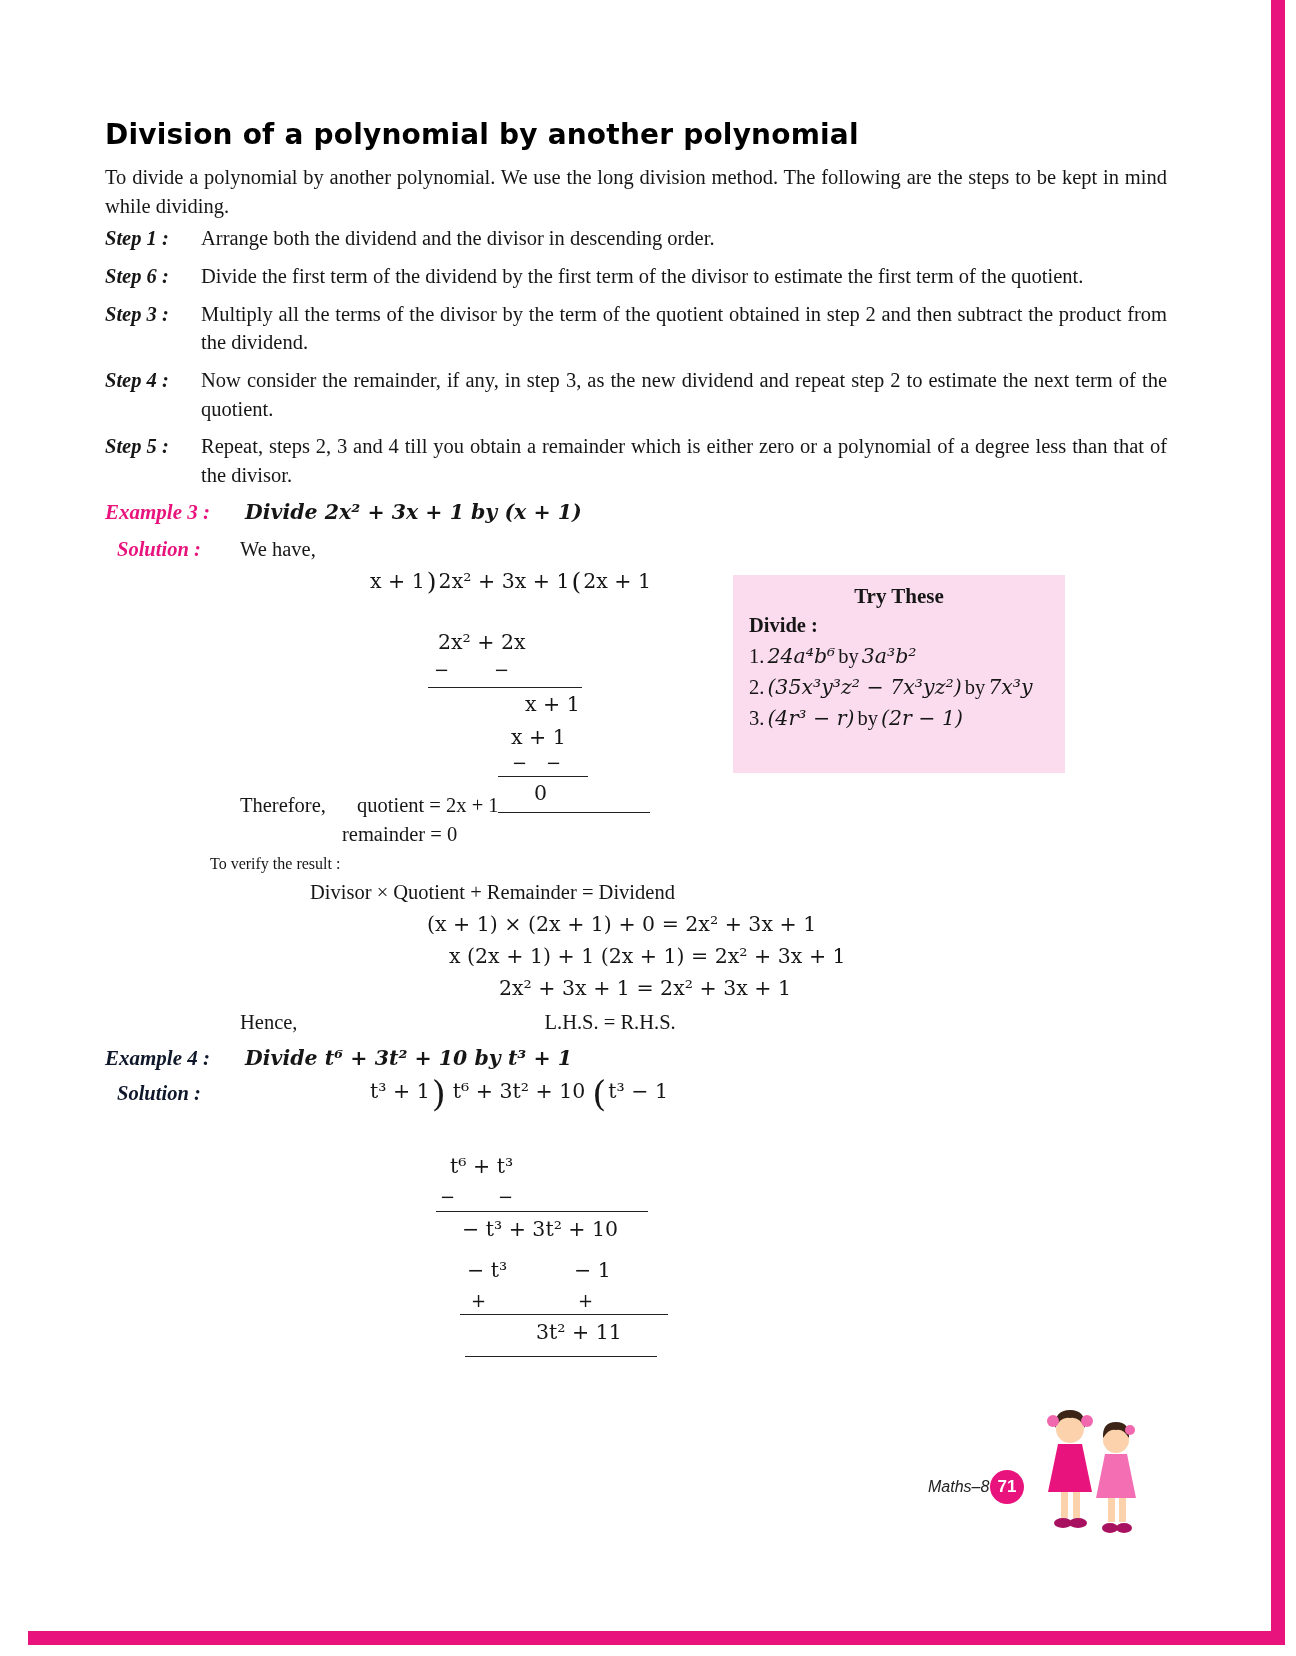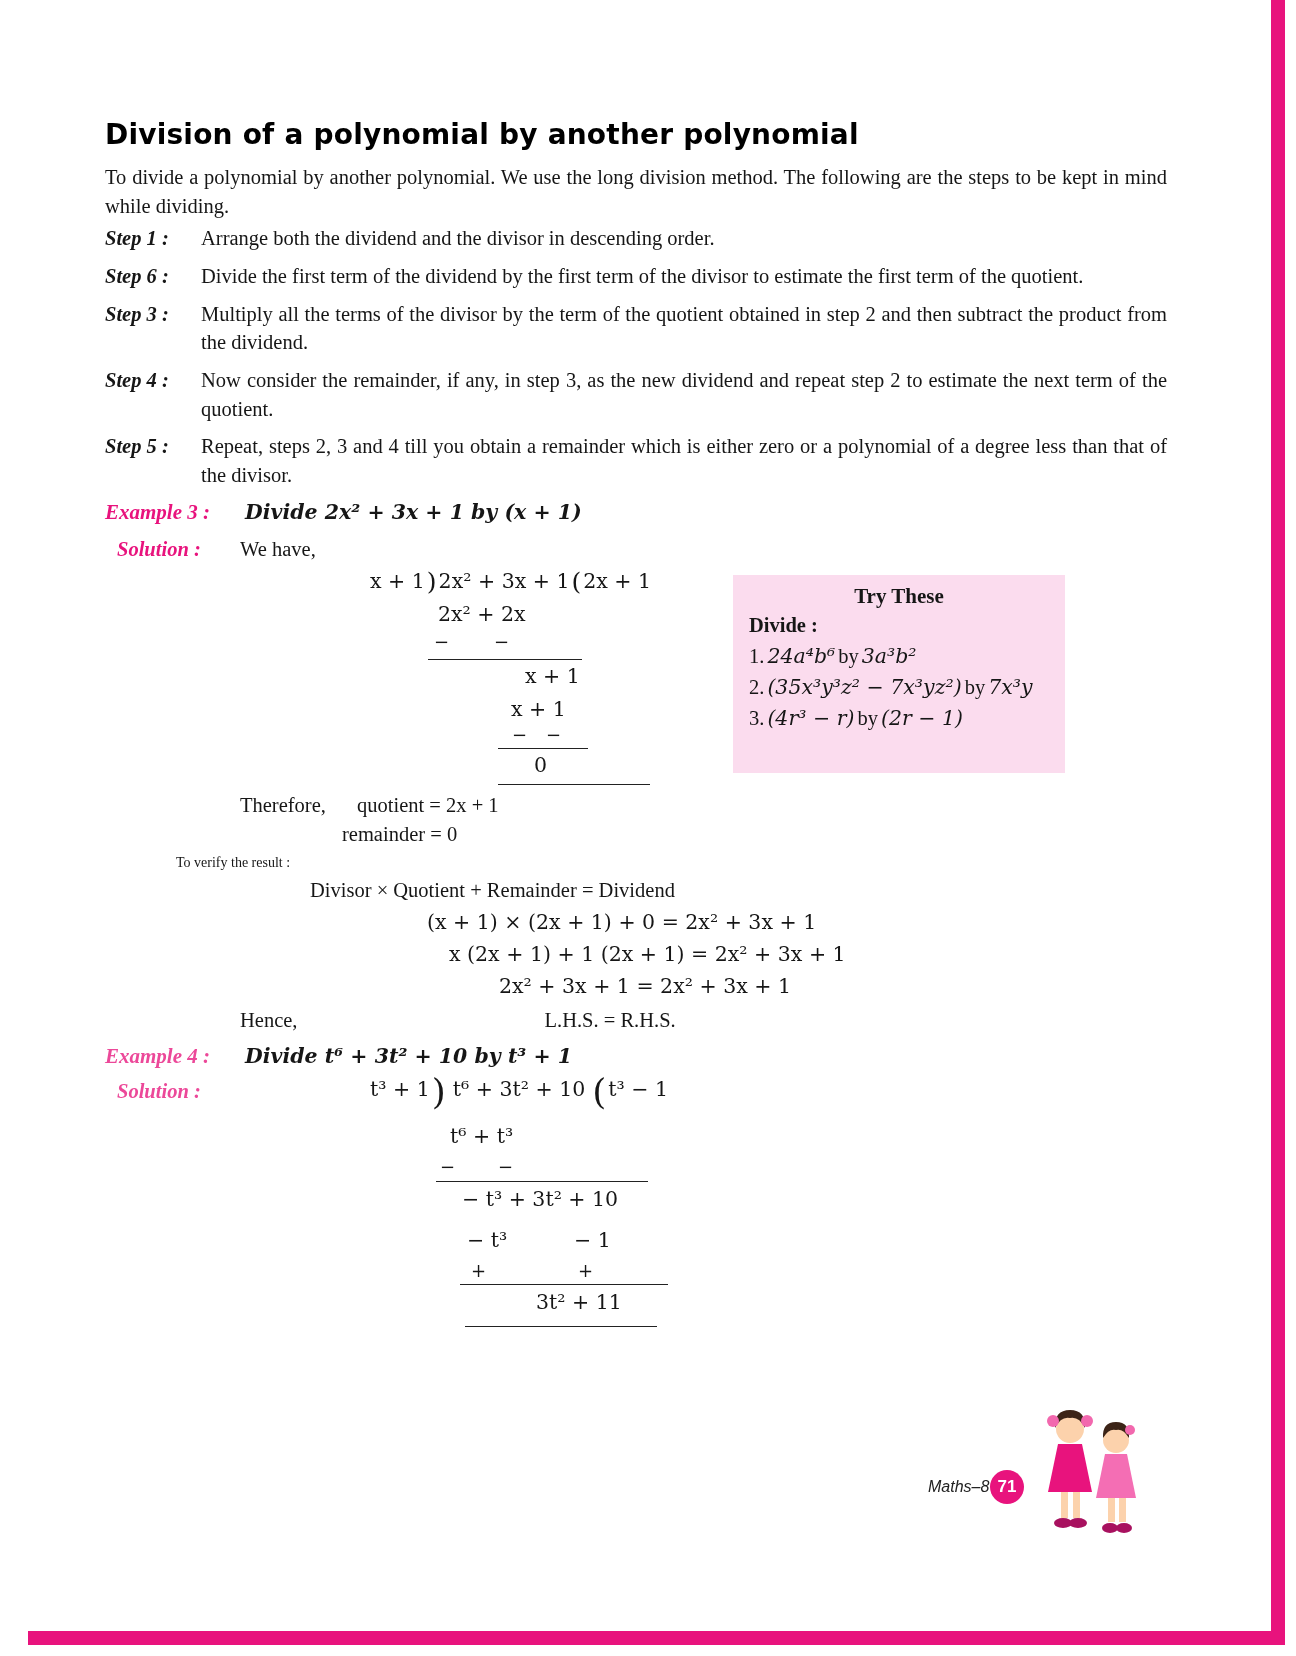--- a/index.html
+++ b/index.html
@@ -18,53 +18,53 @@
   .title{font-family:"DejaVu Sans","Liberation Sans",sans-serif;font-weight:bold;
          font-size:28px;letter-spacing:.2px;color:#000;}
   .intro{margin-top:12px;font-size:20.5px;line-height:1.42;text-align:justify;}
 
   .steps{margin-top:3px;}
   .step{display:flex;margin-bottom:9px;font-size:20.5px;line-height:1.4;}
   .step-label{flex:0 0 96px;font-weight:bold;font-style:italic;}
   .step-text{flex:1;text-align:justify;}
 
   .pink{color:var(--pink);}
-  .dark{color:#ec4899;}
+  .dark{color:#0f172a;}
   .ex-row{display:flex;align-items:baseline;margin-top:10px;font-size:21px;}
   .ex-label{font-weight:bold;font-style:italic;flex:0 0 140px;}
   .ex-problem{font-weight:bold;font-style:italic;font-family:"DejaVu Serif",serif;font-size:20.5px;}
 
   .sol-row{display:flex;margin-top:13px;font-size:20.5px;}
   .sol-row .sol-label{margin-left:12px;flex:0 0 123px;}
   .sol-label{font-weight:bold;font-style:italic;}
 
   .work-area{position:relative;height:218px;margin-top:6px;}
   .ld{position:absolute;font-size:20.5px;font-family:"DejaVu Serif",serif;}
   .ld3{left:265px;top:0;width:430px;height:218px;}
-  .ld .abs{position:absolute;white-space:nowrap;}
+  .ld .abs{position:absolute;white-space:nowrap;margin-top:28px;}
   .ld-head{white-space:nowrap;}
   .paren{padding:0 2px;}
   .ld3 .paren{font-size:25px;vertical-align:-2px;}
   .ld4 .paren{font-size:36px;vertical-align:-8px;line-height:0;font-weight:normal;}
   .ld .rule{position:absolute;height:0;border-top:1.6px solid #222;}
   .ld .sign{font-size:18px;}
 
   .try-box{position:absolute;left:628px;top:8px;width:332px;min-height:198px;
            background:var(--boxpink);padding:9px 16px 12px;}
   .try-title{text-align:center;font-weight:bold;font-size:21px;}
   .try-sub{font-weight:bold;font-size:20.5px;margin-top:5px;}
   .try-item{font-size:20.5px;margin-top:7px;}
   .try-item .expr{font-family:"DejaVu Serif",serif;font-style:italic;}
   .try-item .num{margin-right:3px;}
   .try-item .conn{margin:0 3px;}
 
   .t-line{margin-left:135px;margin-top:9px;font-size:20.5px;}
   .t-line .val{margin-left:26px;}
   .rem-line{margin-left:237px;margin-top:6px;font-size:20.5px;}
-  .verify-h{margin-left:71px;margin-top:9px;font-size:14px;}
+  .verify-h{margin-left:105px;margin-top:9px;font-size:16px;}
   .v-line{font-size:20.5px;margin-top:8px;font-family:"DejaVu Serif",serif;}
   .v0{margin-left:205px;font-family:"Liberation Serif",serif;}
   .v1{margin-left:322px;}
   .v2{margin-left:344px;}
   .v3{margin-left:358px;}
   .v4{margin-left:394px;}
   .hence-row{display:flex;margin-left:135px;margin-top:11px;font-size:20.5px;}
   .hence-row .rhs{margin-left:247px;}
 
   .ex4{margin-top:12px;}

